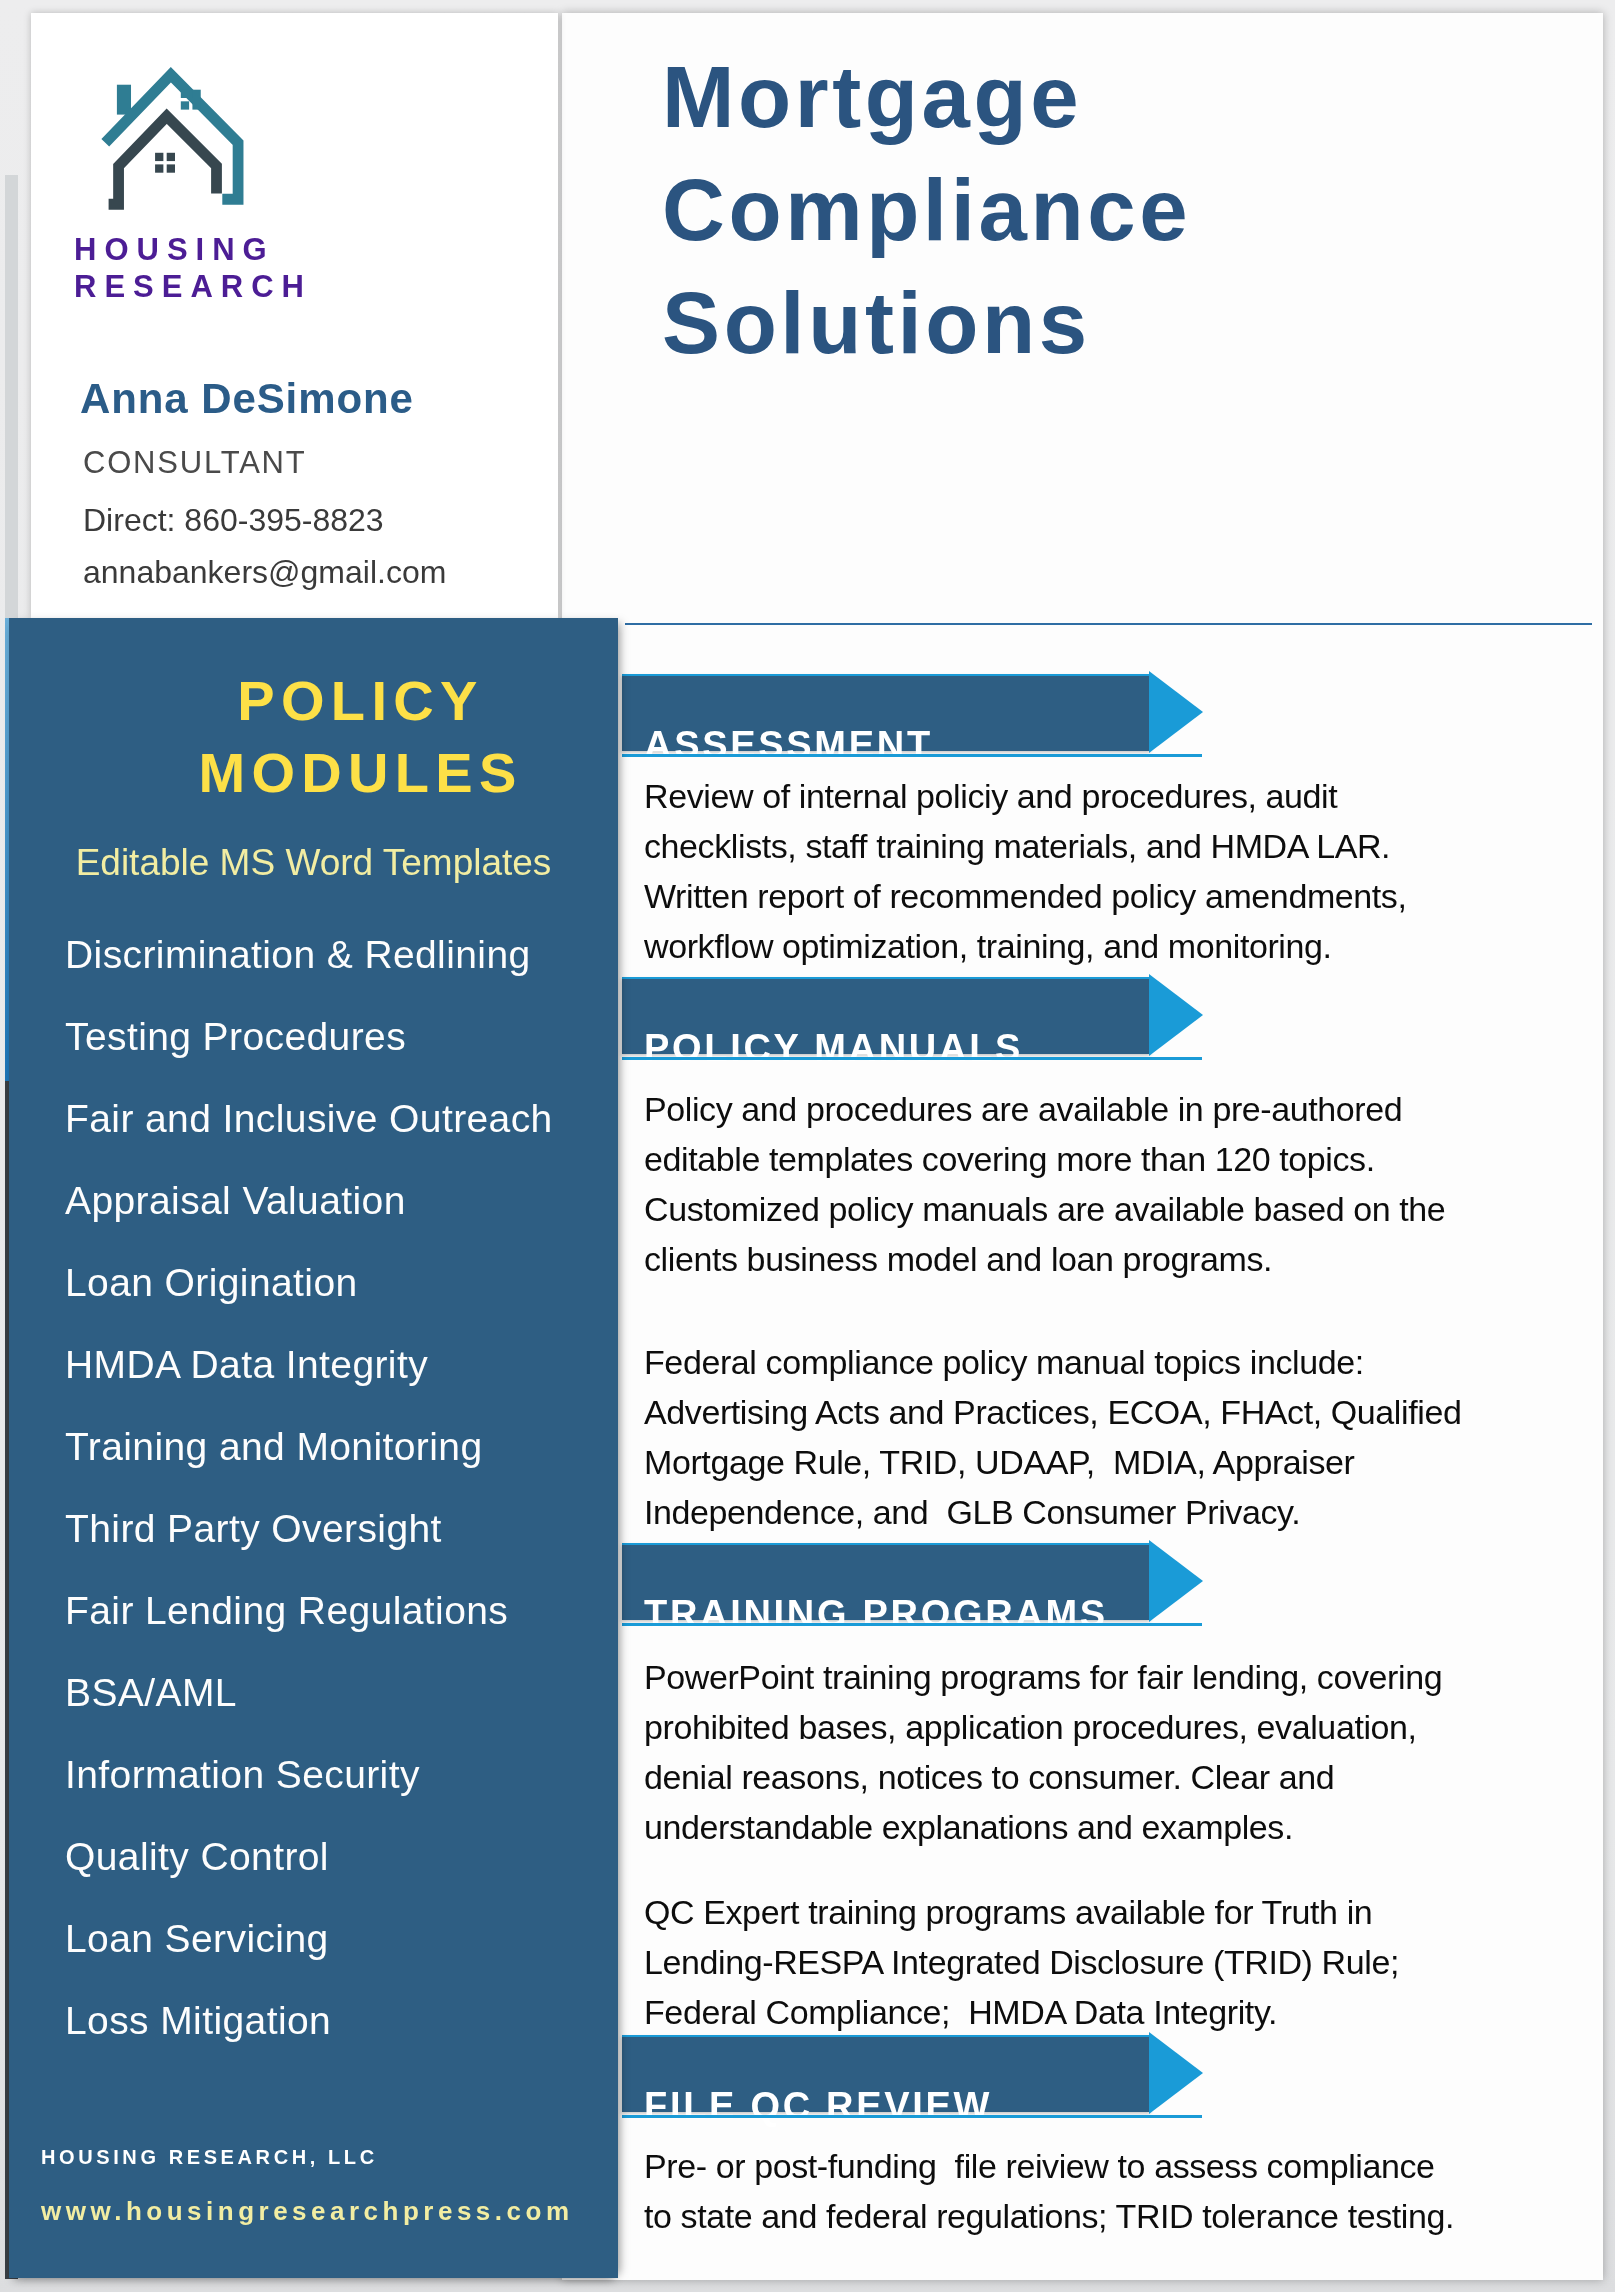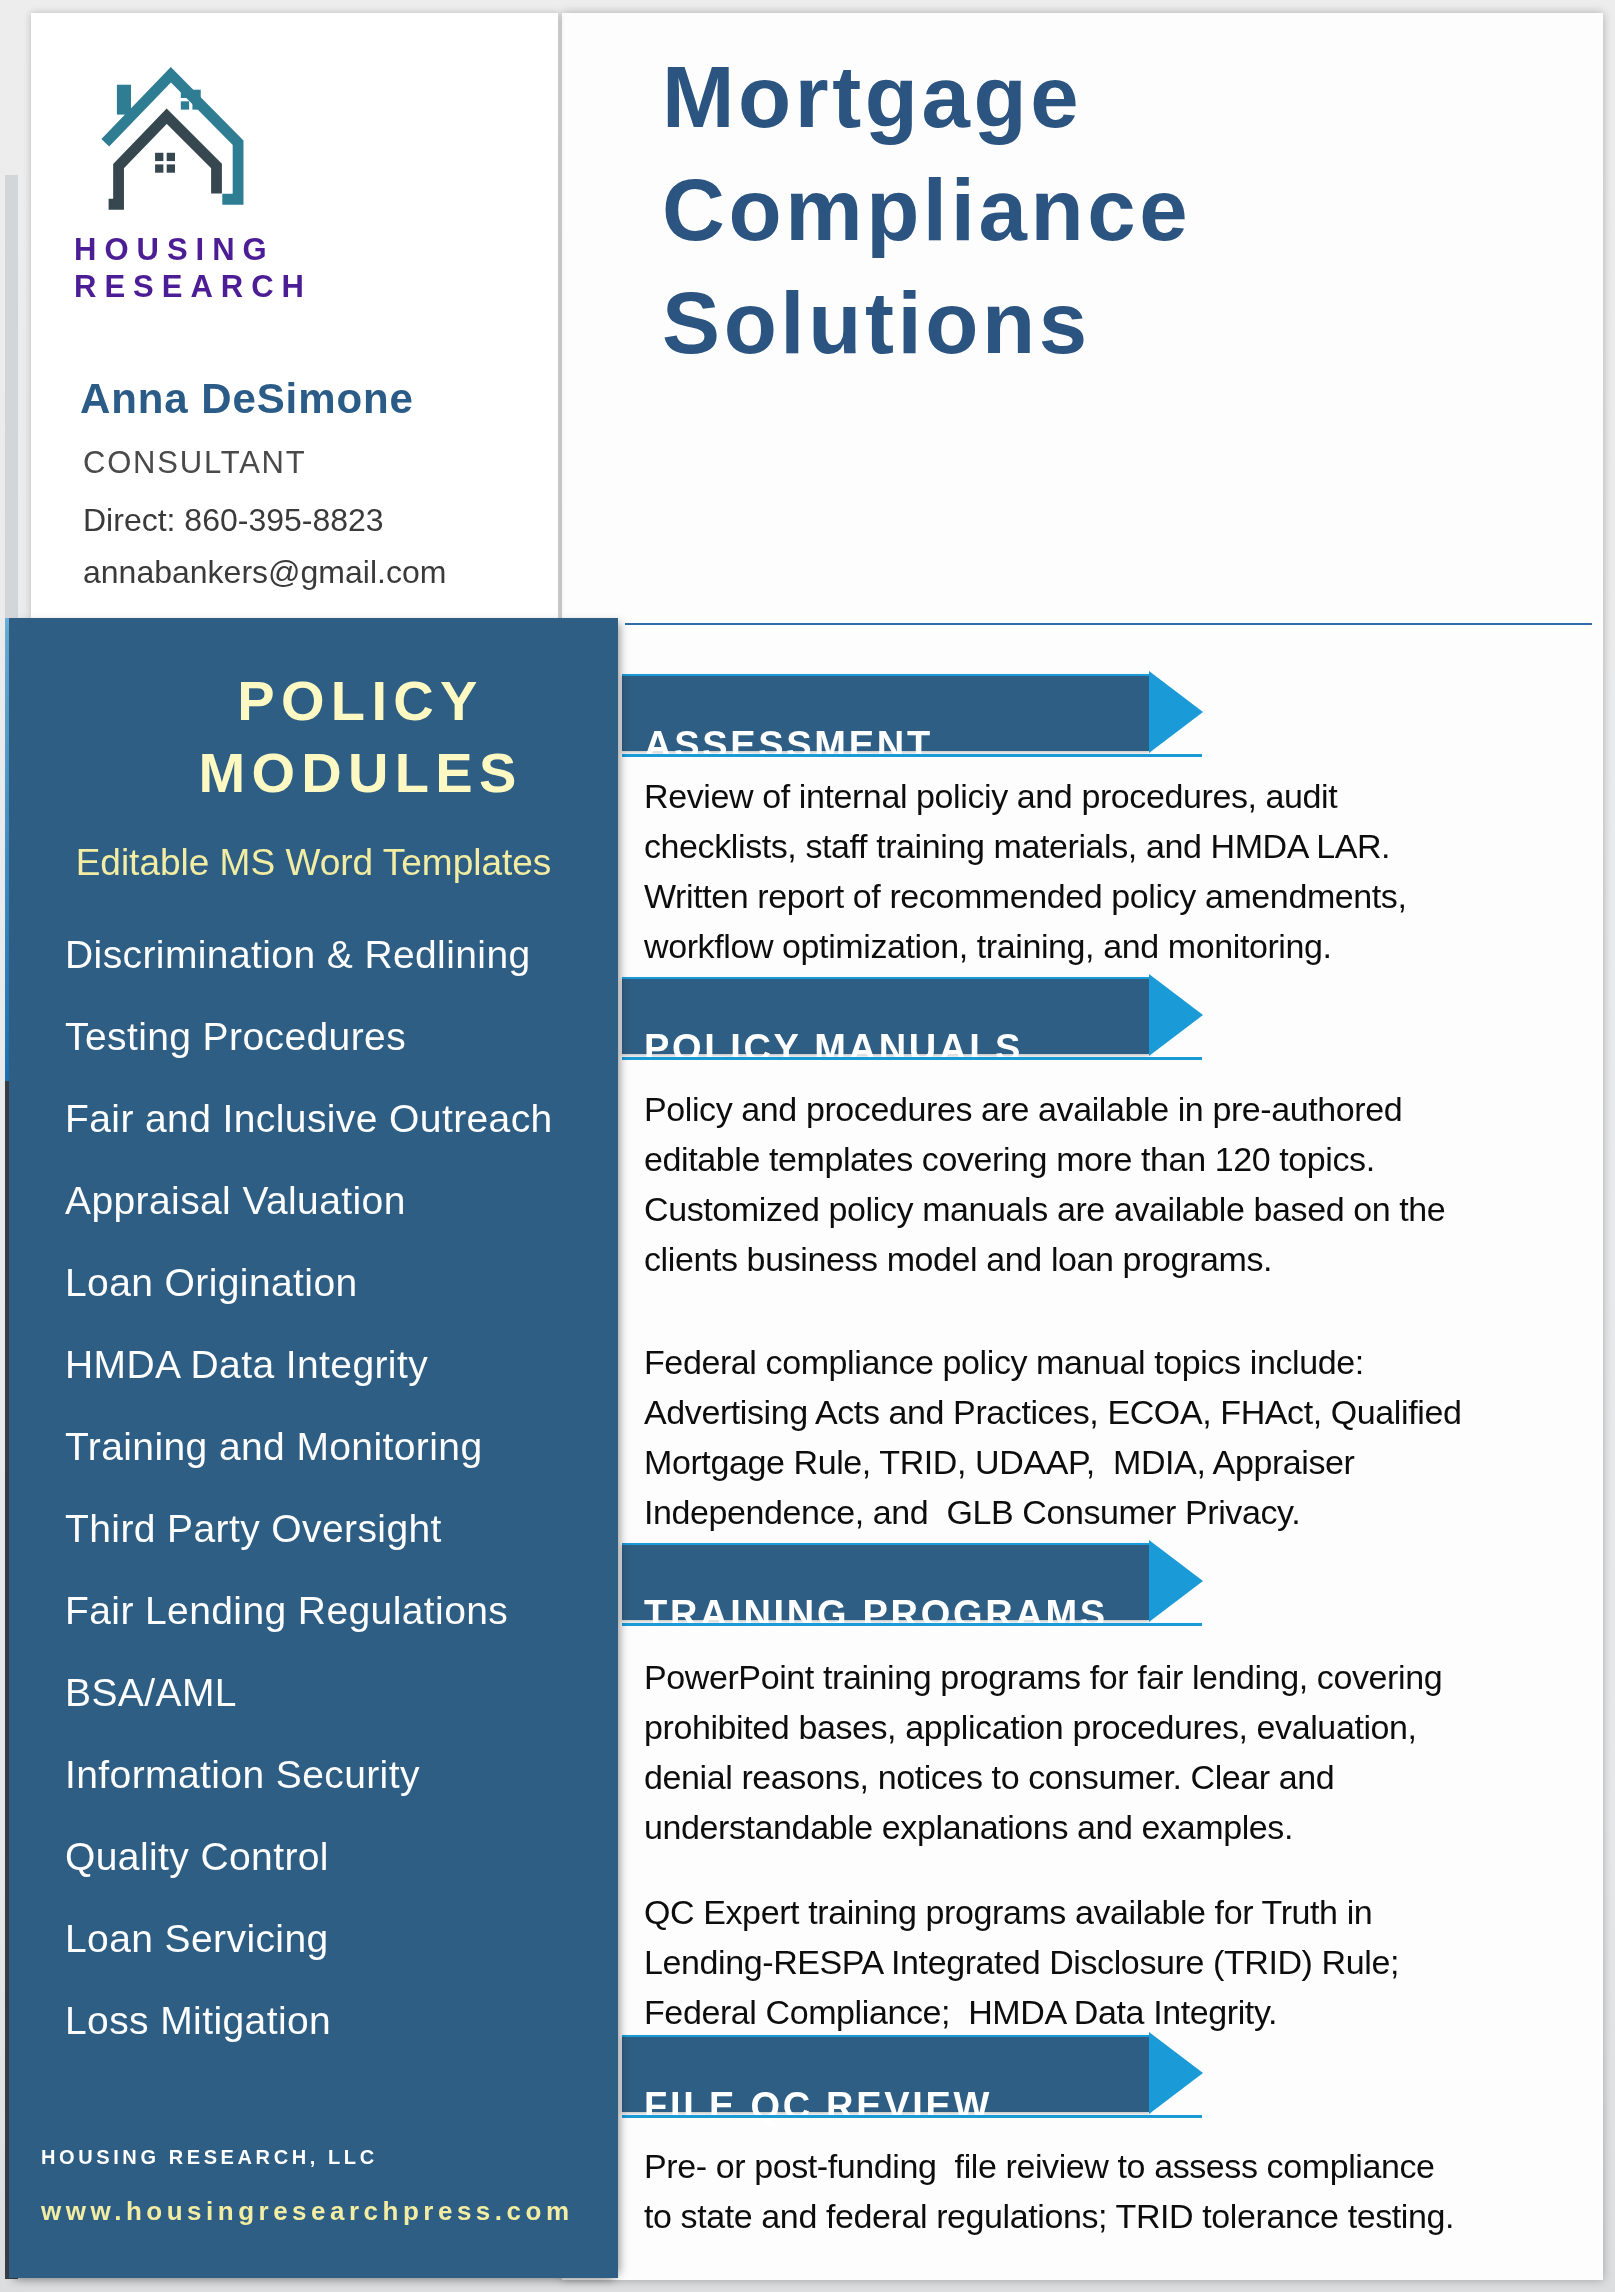--- a/index.html
+++ b/index.html
@@ -67,21 +67,21 @@
   .person-phone{position:absolute;left:52px;top:489px;font-size:32px;color:#3a3a3a;}
   .person-email{position:absolute;left:52px;top:541px;font-size:32px;color:#3a3a3a;}
 
   
   .sidebar{
     position:absolute;left:9px;top:618px;width:609px;height:1660px;
     background:#2e5e83;box-shadow:5.4px 0 9px -3.6px rgba(0,0,0,.35),0 5.4px 9px -3.6px rgba(0,0,0,.35);
   }
   .side-heading{
     position:absolute;left:0;top:47px;width:703px;text-align:center;
-    font-size:56px;font-weight:bold;letter-spacing:6.3px;line-height:72px;color:#fef9c3;
+    font-size:56px;font-weight:bold;letter-spacing:6.3px;line-height:72px;color:#fde047;
   }
   .side-sub{
     position:absolute;left:0;top:224px;width:609px;text-align:center;
     font-size:37px;color:#f2eda2;
   }
   .side-list{position:absolute;left:56px;top:315px;}
   .side-item{font-size:39px;color:#fdfdfd;margin-bottom:38px;letter-spacing:0.4px;}
   .side-company{
     position:absolute;left:32px;top:1528px;
     font-size:20px;font-weight:bold;letter-spacing:3.6px;color:#ffffff;

